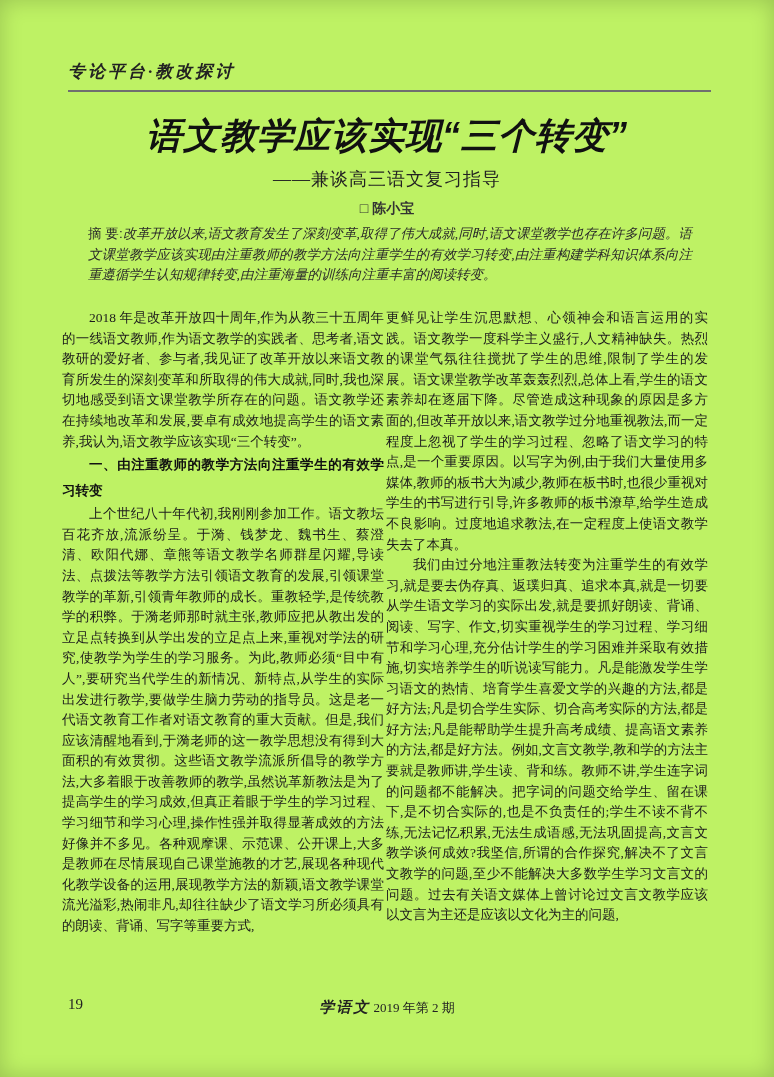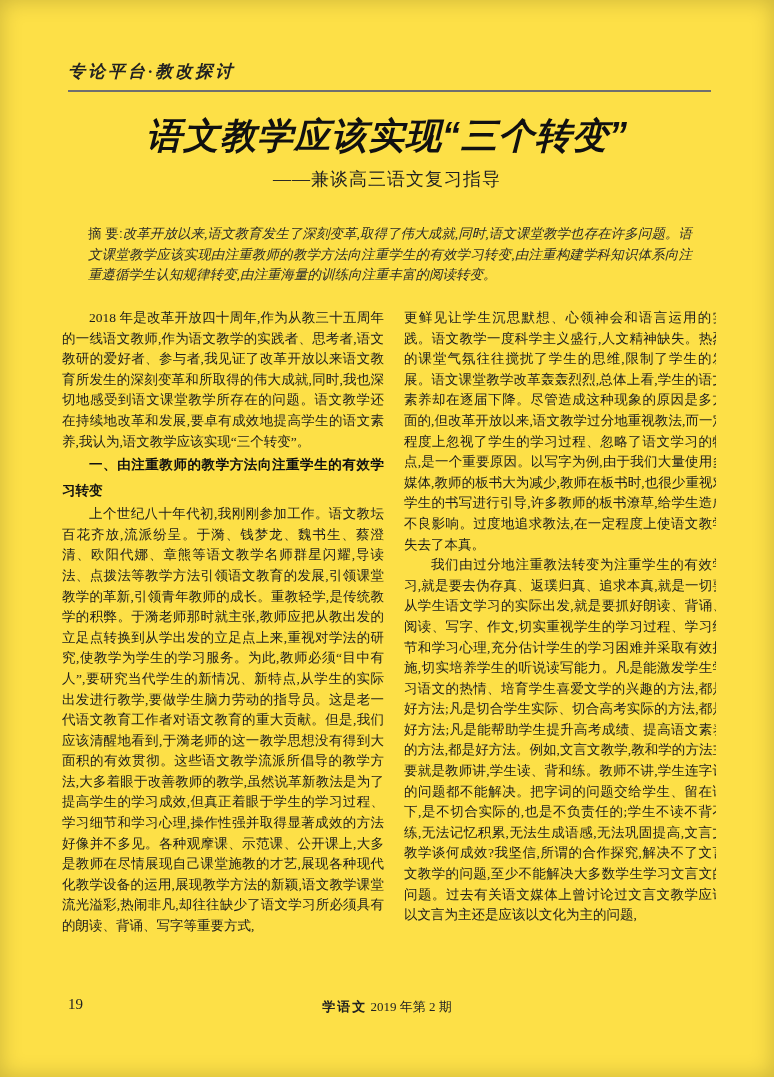--- a/index.html
+++ b/index.html
@@ -4,21 +4,21 @@
 <style>
   * { margin:0; padding:0; box-sizing:border-box; }
   html,body { width:774px; height:1077px; }
   body {
     background:#d8d8d8;
     font-family:"Liberation Serif", serif;
     position:relative;
   }
   .sheet {
     position:absolute; inset:0;
-    background:#fde047;
+    background:#bef264;
     box-shadow: inset 0 0 22px rgba(0,0,0,0.20);
     color:#1b1b1b;
     overflow:hidden;
   }
   .eyebrow {
     position:absolute; left:68px; top:60px;
     font-size:17px; font-weight:bold; font-style:italic;
     letter-spacing:3px; color:#222;
   }
   .rule {
@@ -49,21 +49,21 @@
     text-align:justify; color:#2a2a2a;
   }
   .abstract .lbl {
     font-family:"Liberation Sans", sans-serif;
     font-weight:normal; font-style:normal;
   }
   .abstract .kai { font-style:italic; }
   .columns {
     position:absolute; left:62px; top:308px;
     width:654px; max-height:690px; overflow:hidden;
-    display:flex; gap:20px;
+    display:flex; gap:2px;
   }
   .col {
     width:322px; flex:0 0 322px;
     font-size:13.5px; line-height:20.6px;
     text-align:justify; color:#1c1c1c;
   }
   .col p.indent { text-indent:2em; }
   .col p.noindent { text-indent:0; }
   .col h2 {
     font-family:"Liberation Sans", sans-serif;
@@ -72,33 +72,37 @@
   }
   .pageno {
     position:absolute; left:68px; top:996px;
     font-size:15px; color:#222;
   }
   .journal {
     position:absolute; left:0; right:0; top:998px;
     text-align:center; font-size:13px; color:#222;
   }
   .journal .jname {
-    font-weight:bold; font-size:13px; letter-spacing:2px;
+    font-style:italic; font-weight:bold; font-size:15px; letter-spacing:2px;
   }
 </style>
 </head>
 <body>
 
 <div class="sheet">
 
   <div class="eyebrow">专论平台·教改探讨</div>
   <div class="rule"></div>
 
   <h1 class="title">语文教学应该实现“三个转变”</h1>
   <div class="subtitle">——兼谈高三语文复习指导</div>
+  <div class="author">
+    <span>□</span>
+    <span>陈小宝</span>
+  </div>
 
   <div class="abstract">
     <p><span class="lbl">摘  要:</span><span class="kai">改革开放以来,语文教育发生了深刻变革,取得了伟大成就,同时,语文课堂教学也存在许多问题。语文课堂教学应该实现由注重教师的教学方法向注重学生的有效学习转变,由注重构建学科知识体系向注重遵循学生认知规律转变,由注重海量的训练向注重丰富的阅读转变。</span></p>
   </div>
 
   <div class="columns">
     <div class="col">
       <p class="indent">2018 年是改革开放四十周年,作为从教三十五周年的一线语文教师,作为语文教学的实践者、思考者,语文教研的爱好者、参与者,我见证了改革开放以来语文教育所发生的深刻变革和所取得的伟大成就,同时,我也深切地感受到语文课堂教学所存在的问题。语文教学还在持续地改革和发展,要卓有成效地提高学生的语文素养,我认为,语文教学应该实现“三个转变”。</p>
       <h2>一、由注重教师的教学方法向注重学生的有效学习转变</h2>
       <p class="indent">上个世纪八十年代初,我刚刚参加工作。语文教坛百花齐放,流派纷呈。于漪、钱梦龙、魏书生、蔡澄清、欧阳代娜、章熊等语文教学名师群星闪耀,导读法、点拨法等教学方法引领语文教育的发展,引领课堂教学的革新,引领青年教师的成长。重教轻学,是传统教学的积弊。于漪老师那时就主张,教师应把从教出发的立足点转换到从学出发的立足点上来,重视对学法的研究,使教学为学生的学习服务。为此,教师必须“目中有人”,要研究当代学生的新情况、新特点,从学生的实际出发进行教学,要做学生脑力劳动的指导员。这是老一代语文教育工作者对语文教育的重大贡献。但是,我们应该清醒地看到,于漪老师的这一教学思想没有得到大面积的有效贯彻。这些语文教学流派所倡导的教学方法,大多着眼于改善教师的教学,虽然说革新教法是为了提高学生的学习成效,但真正着眼于学生的学习过程、学习细节和学习心理,操作性强并取得显著成效的方法好像并不多见。各种观摩课、示范课、公开课上,大多是教师在尽情展现自己课堂施教的才艺,展现各种现代化教学设备的运用,展现教学方法的新颖,语文教学课堂流光溢彩,热闹非凡,却往往缺少了语文学习所必须具有的朗读、背诵、写字等重要方式,</p>

